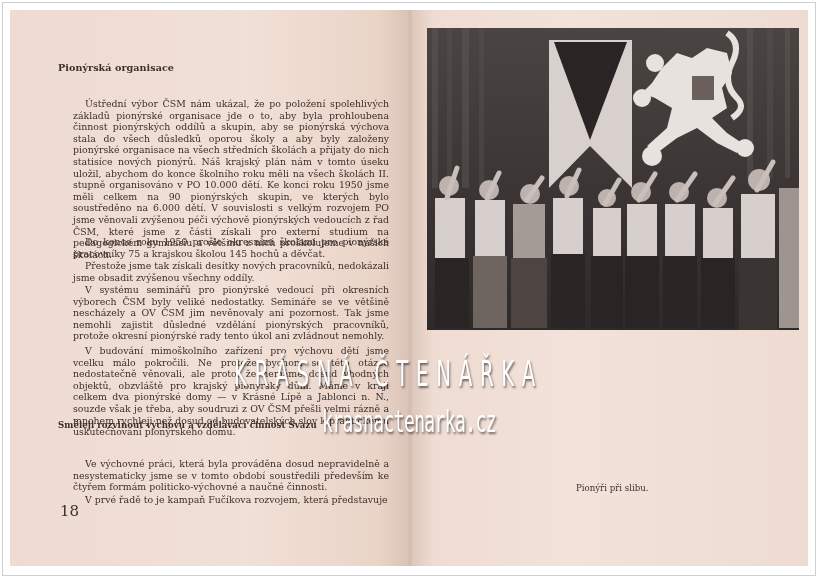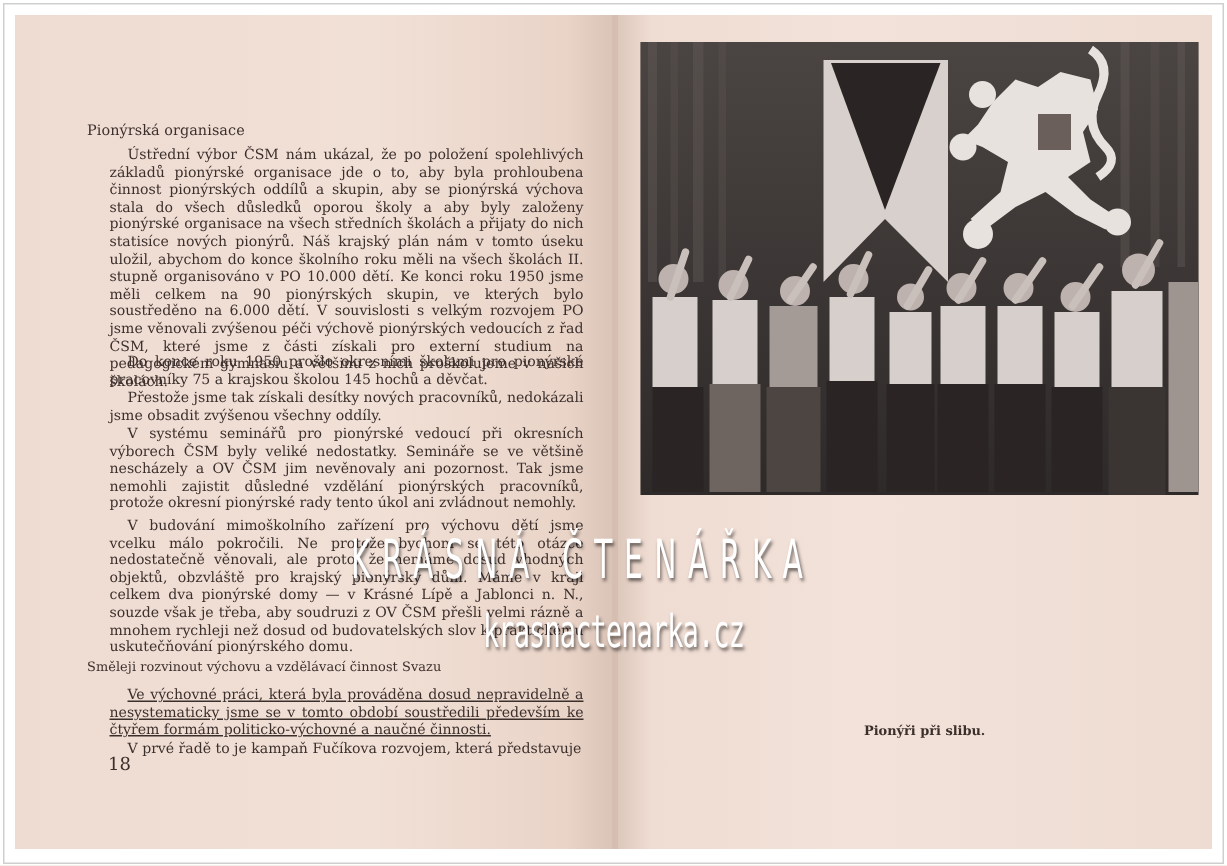--- a/index.html
+++ b/index.html
@@ -3,25 +3,25 @@
 <meta charset="utf-8">
 <style>
   html,body{margin:0;padding:0;}
   body{width:818px;height:577px;background:#ffffff;position:relative;overflow:hidden;font-family:"DejaVu Serif",serif;}
   .frame{position:absolute;left:2px;top:2px;width:812px;height:572px;border:1px solid #cfcfcf;background:#fff;}
   .spread{position:absolute;left:10px;top:10px;width:798px;height:556px;background:#efdcd2;}
   .page-left{position:absolute;left:0;top:0;width:400px;height:556px;background:linear-gradient(90deg,#eedbd1 0%,#f1e0d6 60%,#ead4c8 92%,#d9c2b6 100%);}
   .page-right{position:absolute;left:400px;top:0;width:398px;height:556px;background:linear-gradient(90deg,#dcc6ba 0%,#efdcd2 6%,#f2e2d9 40%,#eedcd2 100%);}
   .gutter{position:absolute;left:398px;top:0;width:4px;height:556px;background:#d6beb2;}
   .text{position:absolute;left:58px;color:#3b2f2c;font-size:9.4px;line-height:11.7px;letter-spacing:0.05px;}
-  .heading{font-weight:normal;font-size:9.6px;margin-top:20px;}
+  .heading{font-weight:bold;font-size:9.6px;}
   .para{position:absolute;left:61px;width:316px;color:#3b2f2c;font-size:9.4px;line-height:11.6px;text-align:justify;text-indent:12px;margin:12px;}
-  .pagenum{position:absolute;left:72px;top:502px;font-size:12px;color:#3b2f2c;}
+  .pagenum{position:absolute;left:60px;top:502px;font-size:15px;color:#3b2f2c;}
   .photo{position:absolute;left:427px;top:28px;width:372px;height:302px;background:#3a3432;overflow:hidden;}
-  .caption{position:absolute;left:576px;top:483px;font-size:8.6px;color:#3b2f2c;font-weight:bold;}
+  .caption{position:absolute;left:576px;top:483px;font-size:8.6px;color:#3b2f2c;}
   .wm1{position:absolute;left:234px;top:353px;font-family:"DejaVu Sans",sans-serif;font-size:36px;color:#ffffff;letter-spacing:14px;text-shadow:2px 2px 3px rgba(0,0,0,0.55);transform:scaleX(0.55);transform-origin:left top;white-space:nowrap;font-weight:normal;}
   .wm2{position:absolute;left:322px;top:404px;font-family:"DejaVu Sans Mono",monospace;font-size:30px;color:#ffffff;text-shadow:2px 2px 3px rgba(0,0,0,0.55);transform:scaleX(0.6);transform-origin:left top;white-space:nowrap;letter-spacing:-1px;}
 </style>
 </head>
 <body>
 
 <div class="frame"></div>
 <div class="spread">
   <div class="page-left"></div>
   <div class="page-right"></div>
@@ -31,21 +31,21 @@
 <div class="text heading" style="top:62px;">Pionýrská organisace</div>
 
 <p class="para" style="top:86px;">Ústřední výbor ČSM nám ukázal, že po položení spolehlivých základů pionýrské organisace jde o to, aby byla prohloubena činnost pionýrských oddílů a skupin, aby se pionýrská výchova stala do všech důsledků oporou školy a aby byly založeny pionýrské organisace na všech středních školách a přijaty do nich statisíce nových pionýrů. Náš krajský plán nám v tomto úseku uložil, abychom do konce školního roku měli na všech školách II. stupně organisováno v PO 10.000 dětí. Ke konci roku 1950 jsme měli celkem na 90 pionýrských skupin, ve kterých bylo soustředěno na 6.000 dětí. V souvislosti s velkým rozvojem PO jsme věnovali zvýšenou péči výchově pionýrských vedoucích z řad ČSM, které jsme z části získali pro externí studium na pedagogickém gymnasiu a většinu z nich proškolujeme v našich školách.</p>
 <p class="para" style="top:224px;">Do konce roku 1950 prošlo okresními školami pro pionýrské pracovníky 75 a krajskou školou 145 hochů a děvčat.</p>
 <p class="para" style="top:248px;">Přestože jsme tak získali desítky nových pracovníků, nedokázali jsme obsadit zvýšenou všechny oddíly.</p>
 <p class="para" style="top:272px;">V systému seminářů pro pionýrské vedoucí při okresních výborech ČSM byly veliké nedostatky. Semináře se ve většině nescházely a OV ČSM jim nevěnovaly ani pozornost. Tak jsme nemohli zajistit důsledné vzdělání pionýrských pracovníků, protože okresní pionýrské rady tento úkol ani zvládnout nemohly.</p>
 <p class="para" style="top:333px;">V budování mimoškolního zařízení pro výchovu dětí jsme vcelku málo pokročili. Ne protože bychom se této otázce nedostatečně věnovali, ale proto, že nemáme dosud vhodných objektů, obzvláště pro krajský pionýrský dům. Máme v kraji celkem dva pionýrské domy — v Krásné Lípě a Jablonci n. N., souzde však je třeba, aby soudruzi z OV ČSM přešli velmi rázně a mnohem rychleji než dosud od budovatelských slov k praktickému uskutečňování pionýrského domu.</p>
 
 <div class="text heading" style="top:420px;font-size:8.6px;text-align:center;">Směleji rozvinout výchovu a vzdělávací činnost Svazu</div>
 
-<p class="para" style="top:446px;text-decoration:underline;">Ve výchovné práci, která byla prováděna dosud nepravidelně a nesystematicky jsme se v tomto období soustředili především ke čtyřem formám politicko-výchovné a naučné činnosti.</p>
+<p class="para" style="top:446px;">Ve výchovné práci, která byla prováděna dosud nepravidelně a nesystematicky jsme se v tomto období soustředili především ke čtyřem formám politicko-výchovné a naučné činnosti.</p>
 <p class="para" style="top:482px;">V prvé řadě to je kampaň Fučíkova rozvojem, která představuje</p>
 
 <div class="pagenum">18</div>
 
 <div class="photo">
   <svg width="372" height="302" viewBox="0 0 372 302">
     <defs>
       <linearGradient id="bg" x1="0" y1="0" x2="0" y2="1">
         <stop offset="0" stop-color="#4a4442"></stop>
         <stop offset="1" stop-color="#2e2a29"></stop>

